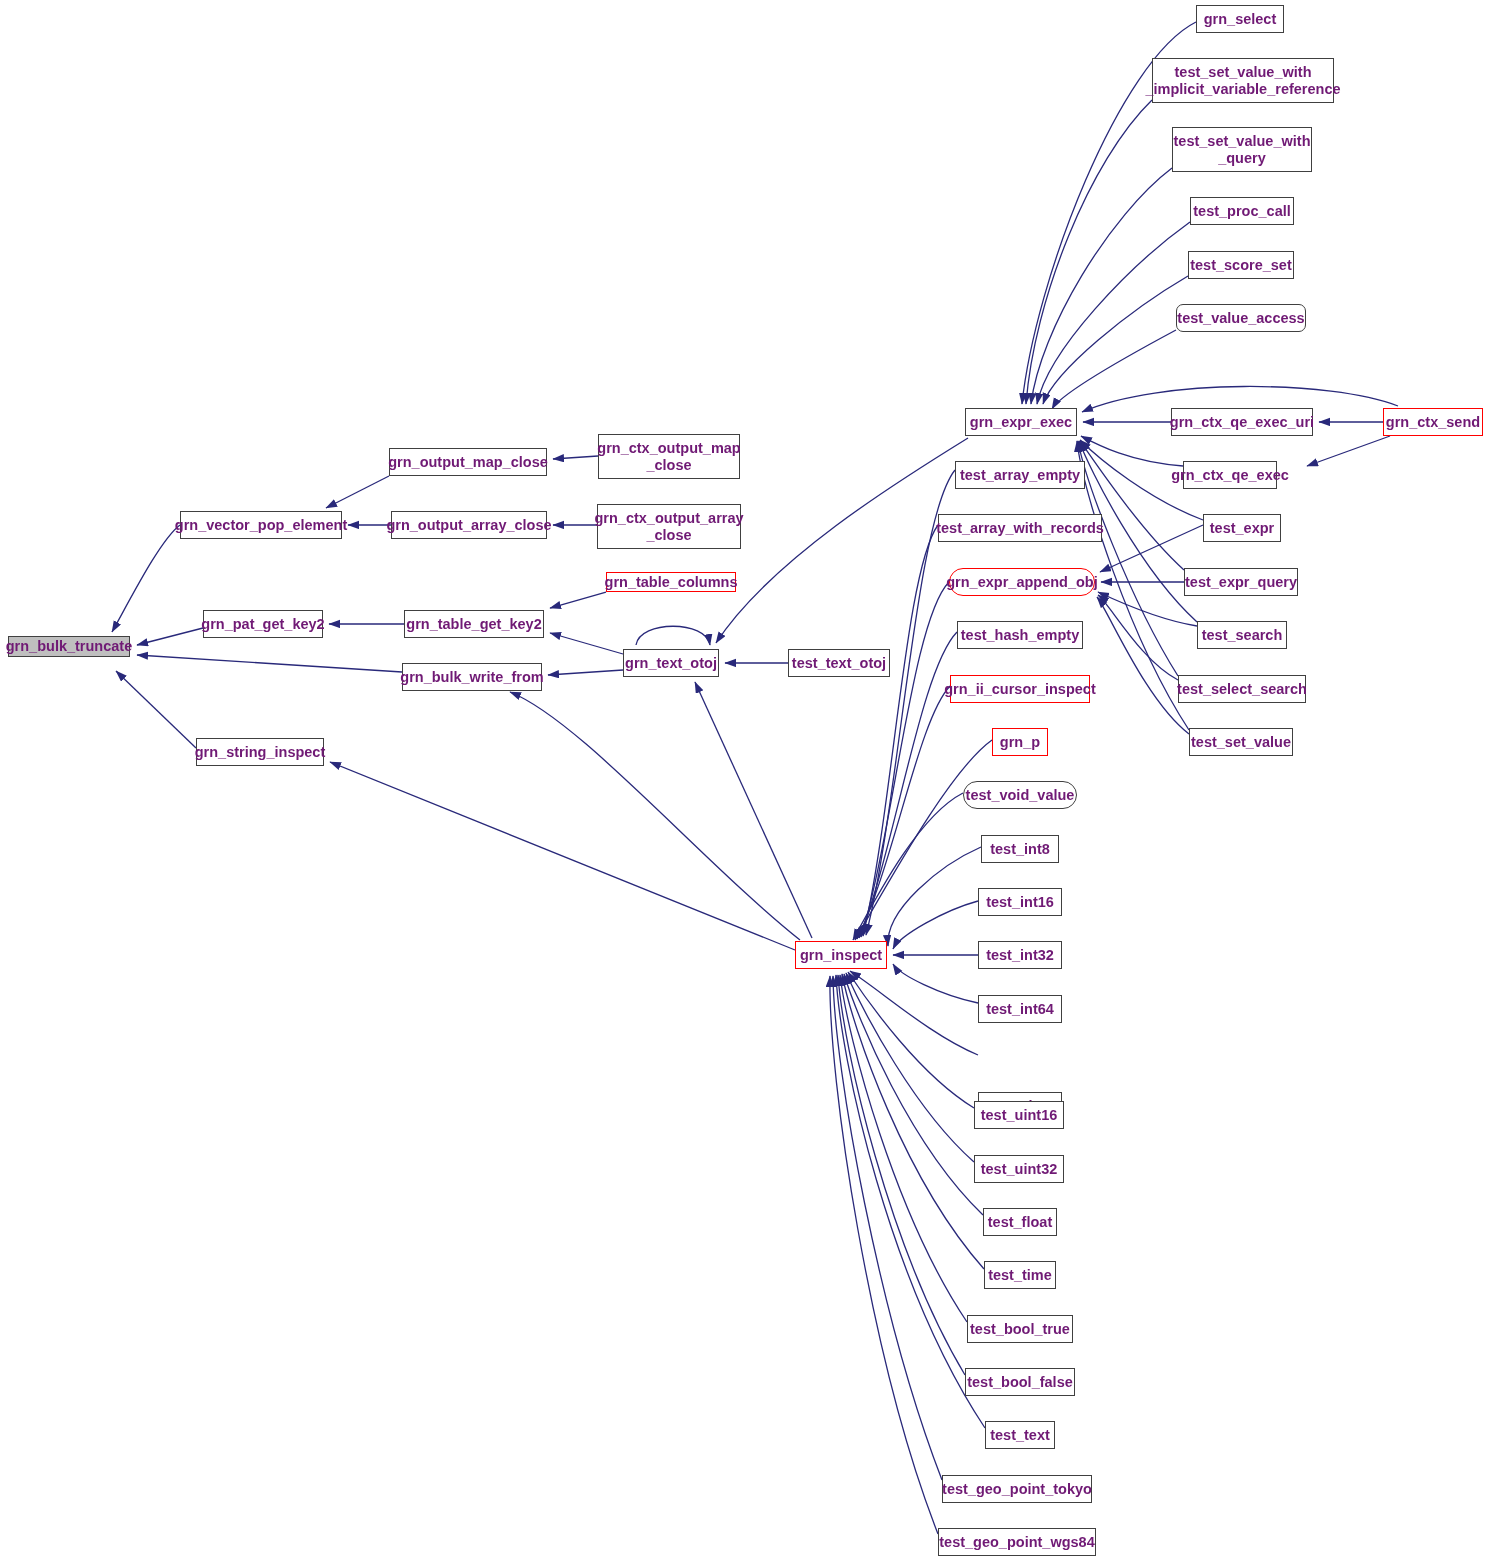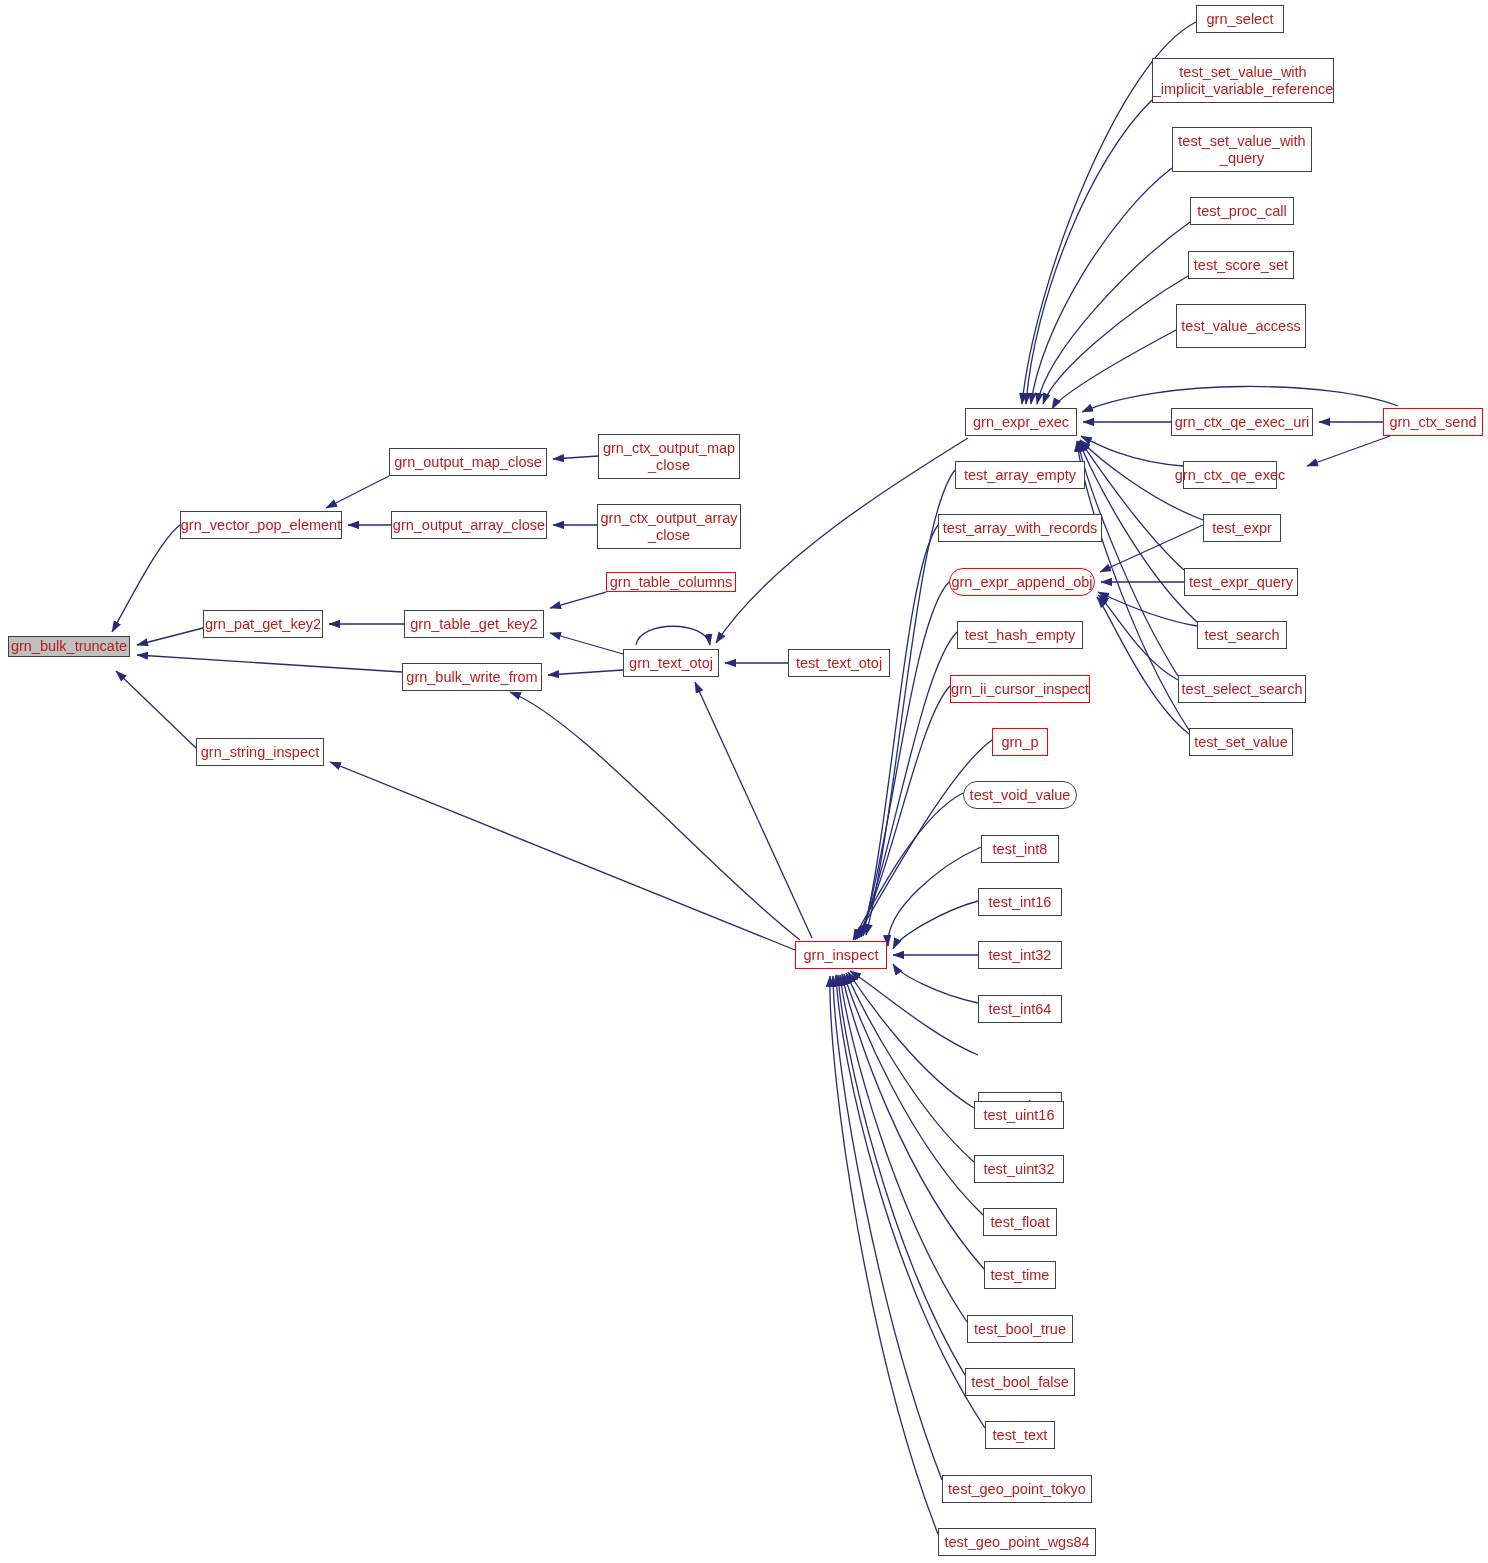--- a/index.html
+++ b/index.html
@@ -25,26 +25,27 @@
   }
   .node {
     position: absolute;
     box-sizing: border-box;
     display: flex;
     align-items: center;
     justify-content: center;
     text-align: center;
     font-size: 14.5px;
     line-height: 1.15;
-    color: #b91c1c;
+    color: #701a75;
     background: #ffffff;
     border: 1px solid #404040;
     white-space: pre-line;
     cursor: pointer;
     z-index: 2;
+    font-weight: bold;
   }
   .node.red {
     border-color: #ff0000;
   }
   .node.root {
     background: #bfbfbf;
     border-color: #404040;
   }
 </style>
 </head>
@@ -138,21 +139,21 @@
       <div class="node" style="left: 196px; top: 738px; width: 128px; height: 28px;">grn_string_inspect</div>
       <div class="node red" style="left: 795px; top: 941px; width: 92px; height: 28px;">grn_inspect</div>
       <div class="node" style="left: 965px; top: 408px; width: 112px; height: 28px;">grn_expr_exec</div>
       <div class="node" style="left: 1196px; top: 5px; width: 88px; height: 28px;">grn_select</div>
       <div class="node" style="left: 1152px; top: 58px; width: 182px; height: 45px;">test_set_value_with
 _implicit_variable_reference</div>
       <div class="node" style="left: 1172px; top: 127px; width: 140px; height: 45px;">test_set_value_with
 _query</div>
       <div class="node" style="left: 1190px; top: 197px; width: 104px; height: 28px;">test_proc_call</div>
       <div class="node" style="left: 1188px; top: 251px; width: 106px; height: 28px;">test_score_set</div>
-      <div class="node" style="left: 1176px; top: 304px; width: 130px; height: 44px;">test_value_access</div>
+      <div class="node" style="left: 1176px; top: 304px; width: 130px; height: 28px; border-radius: 7px;">test_value_access</div>
       <div class="node" style="left: 1171px; top: 408px; width: 142px; height: 28px;">grn_ctx_qe_exec_uri</div>
       <div class="node red" style="left: 1383px; top: 408px; width: 100px; height: 28px; text-align: center;">grn_ctx_send</div>
       <div class="node" style="left: 1183px; top: 461px; width: 94px; height: 28px;">grn_ctx_qe_exec</div>
       <div class="node" style="left: 955px; top: 461px; width: 130px; height: 28px;">test_array_empty</div>
       <div class="node" style="left: 938px; top: 514px; width: 164px; height: 28px;">test_array_with_records</div>
       <div class="node red" style="left: 949px; top: 568px; width: 146px; height: 28px; border-radius: 14px;">grn_expr_append_obj</div>
       <div class="node" style="left: 1203px; top: 514px; width: 78px; height: 28px;">test_expr</div>
       <div class="node" style="left: 1184px; top: 568px; width: 114px; height: 28px;">test_expr_query</div>
       <div class="node" style="left: 957px; top: 621px; width: 126px; height: 28px;">test_hash_empty</div>
       <div class="node" style="left: 1197px; top: 621px; width: 90px; height: 28px;">test_search</div>

